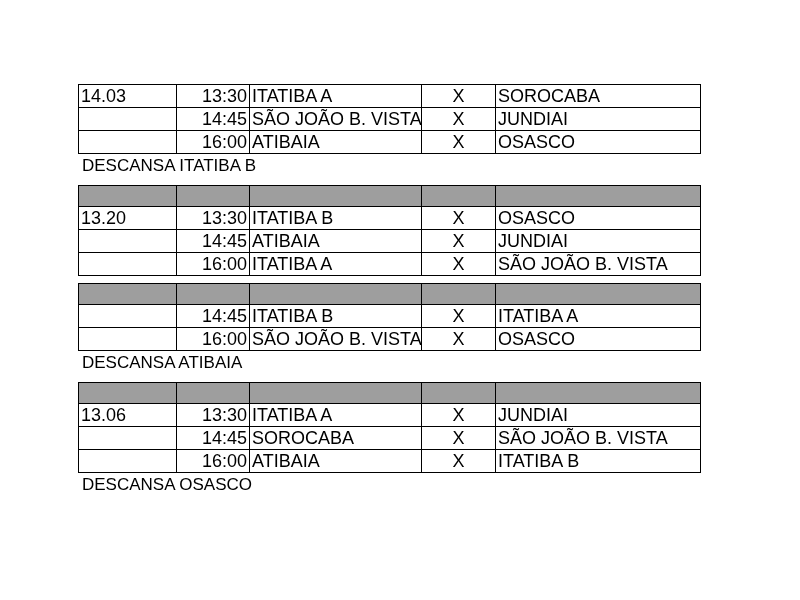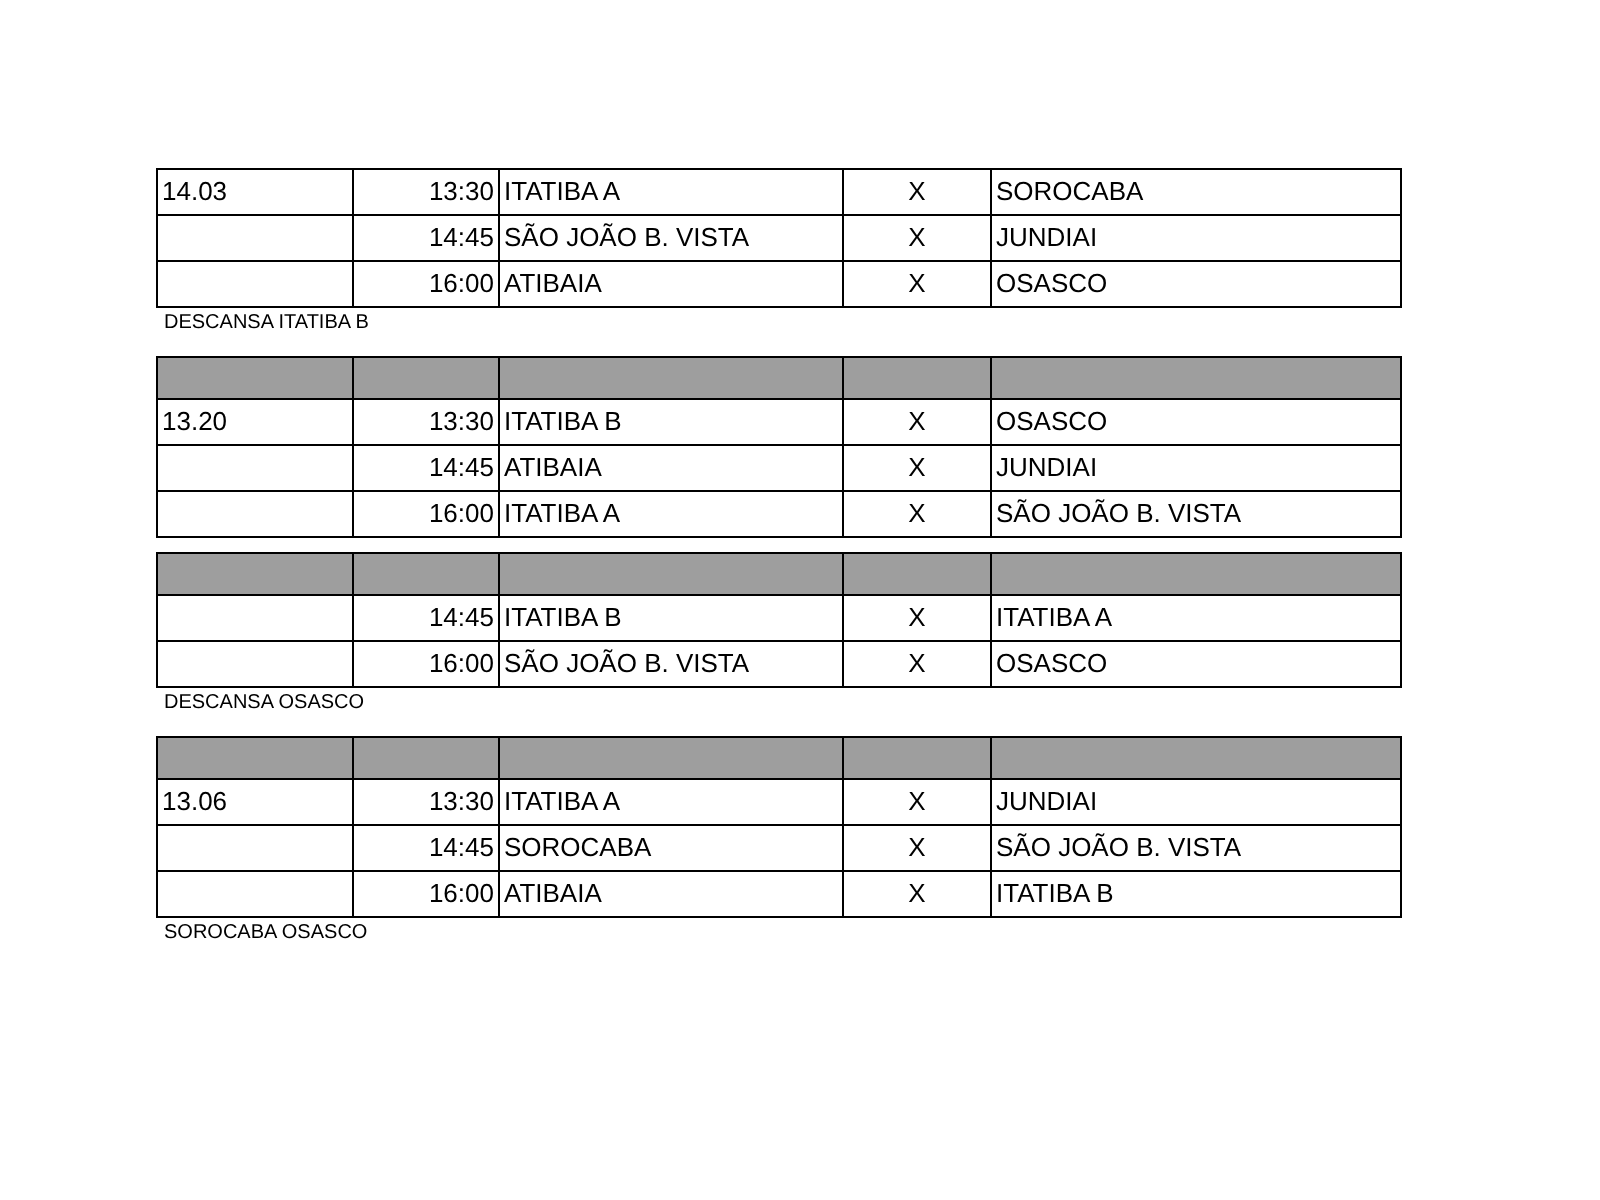--- a/index.html
+++ b/index.html
@@ -18,21 +18,21 @@
   #sheet {
     position: absolute;
     left: 78px;
     top: 84px;
     width: 622px;
   }
   table.fix {
     border-collapse: collapse;
     table-layout: fixed;
     width: 622px;
-    font-size: 13px;
+    font-size: 18px;
   }
   table.fix td {
     border: 1px solid #000000;
     height: 22px;
     padding: 0 2px;
     vertical-align: middle;
     line-height: 1.05;
     white-space: nowrap;
     overflow: hidden;
   }
@@ -47,21 +47,21 @@
   td.home { text-align: left; padding-left: 2px; }
   td.x    { text-align: center; }
   td.away { text-align: left; padding-left: 4px; }
 
   tr.header-row td {
     background: #9e9e9e;
     height: 20px;
   }
 
   .rest {
-    font-size: 10px;
+    font-size: 17px;
     line-height: 1.0;
     padding: 3px 0 4px 4px;
     white-space: nowrap;
   }
   .block { margin: 0; }
   .gap { height: 7px; }
 </style>
 </head>
 <body>
 
@@ -170,21 +170,21 @@
           </tr>
           <tr>
             <td class="date"></td>
             <td class="time">16:00</td>
             <td class="home">SÃO JOÃO B. VISTA</td>
             <td class="x">X</td>
             <td class="away">OSASCO</td>
           </tr>
         </tbody>
       </table>
-      <div class="rest">DESCANSA OSASCO</div>
+      <div class="rest">DESCANSA ATIBAIA</div>
     </div>
     <div class="gap"></div>
     <div class="block">
       <table class="fix">
         <colgroup>
           <col class="c-date">
           <col class="c-time">
           <col class="c-home">
           <col class="c-x">
           <col class="c-away">
@@ -213,15 +213,15 @@
           </tr>
           <tr>
             <td class="date"></td>
             <td class="time">16:00</td>
             <td class="home">ATIBAIA</td>
             <td class="x">X</td>
             <td class="away">ITATIBA B</td>
           </tr>
         </tbody>
       </table>
-      <div class="rest">SOROCABA OSASCO</div>
+      <div class="rest">DESCANSA OSASCO</div>
     </div>
   </div>
 
 </body></html>

